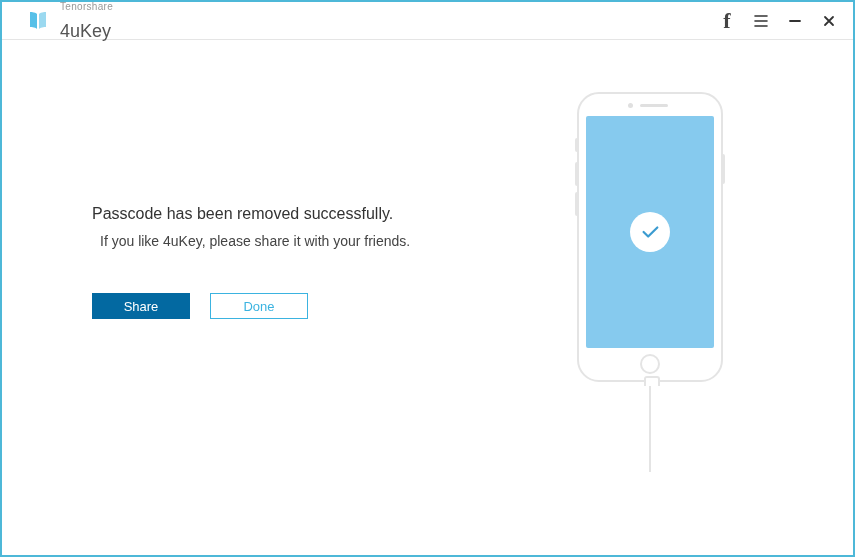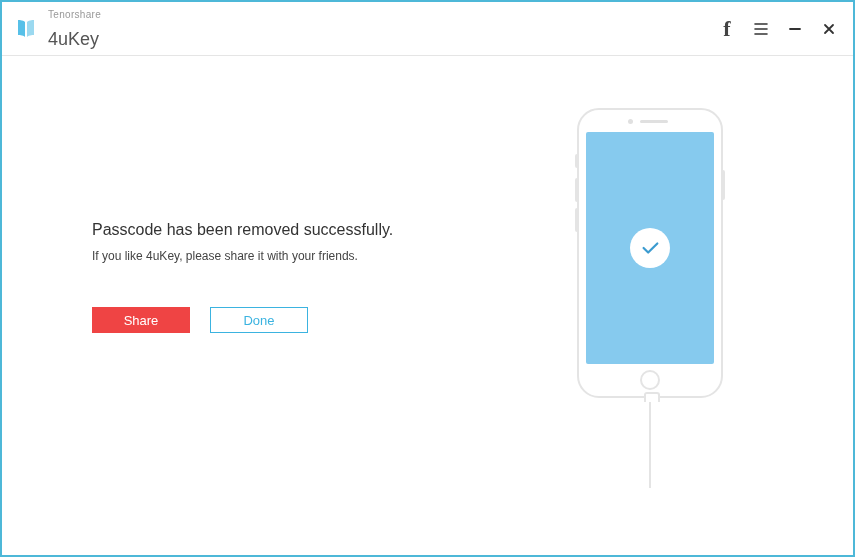--- a/index.html
+++ b/index.html
@@ -6,24 +6,24 @@
   html, body { width: 855px; height: 557px; font-family: "Segoe UI", Arial, sans-serif; }
   .window {
     width: 855px; height: 557px;
     border: 2px solid #4db8d8;
     background: #ffffff;
     position: relative;
     display: flex;
     flex-direction: column;
   }
   .titlebar {
-    height: 54px;
+    height: 38px;
     display: flex;
     align-items: center;
-    padding: 0 16px 0 12px;
+    padding: 0 16px 0 24px;
     border-bottom: 1px solid #e5e5e5;
   }
   .logo-block { display: flex; align-items: center; gap: 10px; }
   .logo-icon { width: 24px; height: 24px; }
   .brand-text { display: flex; flex-direction: column; line-height: 1; }
   .brand-small { font-size: 10px; color: #999; letter-spacing: 0.3px; }
   .brand-large { font-size: 18px; color: #555; font-weight: 500; margin-top: 10px; }
   .title-spacer { flex: 1; }
   .title-actions { display: flex; align-items: center; gap: 18px; }
   .title-actions .ticon { width: 16px; height: 16px; display: flex; align-items: center; justify-content: center; cursor: pointer; color: #444; }
@@ -33,29 +33,29 @@
     display: flex;
     position: relative;
   }
   .left-pane {
     position: absolute;
     left: 90px;
     top: 165px;
     width: 420px;
   }
   .headline { font-size: 16px; color: #333; font-weight: 500; }
-  .subline { font-size: 12px; color: #444; margin-top: 10px; }
+  .subline { font-size: 14px; color: #444; margin-top: 10px; margin-left: 8px; }
   .btn-row { display: flex; gap: 20px; margin-top: 44px; }
   .btn {
     width: 98px; height: 26px;
     display: flex; align-items: center; justify-content: center;
     font-size: 13px; cursor: pointer;
     border: 1px solid transparent;
   }
-  .btn-primary { background: #ef4444; color: #fff; }
+  .btn-primary { background: #0369a1; color: #fff; }
   .btn-secondary { background: #fff; color: #3bb3e0; border-color: #3bb3e0; text-align: center; }
 
   .phone-wrap {
     position: absolute;
     left: 558px;
     top: 52px;
     width: 180px;
   }
   .phone {
     width: 146px;

